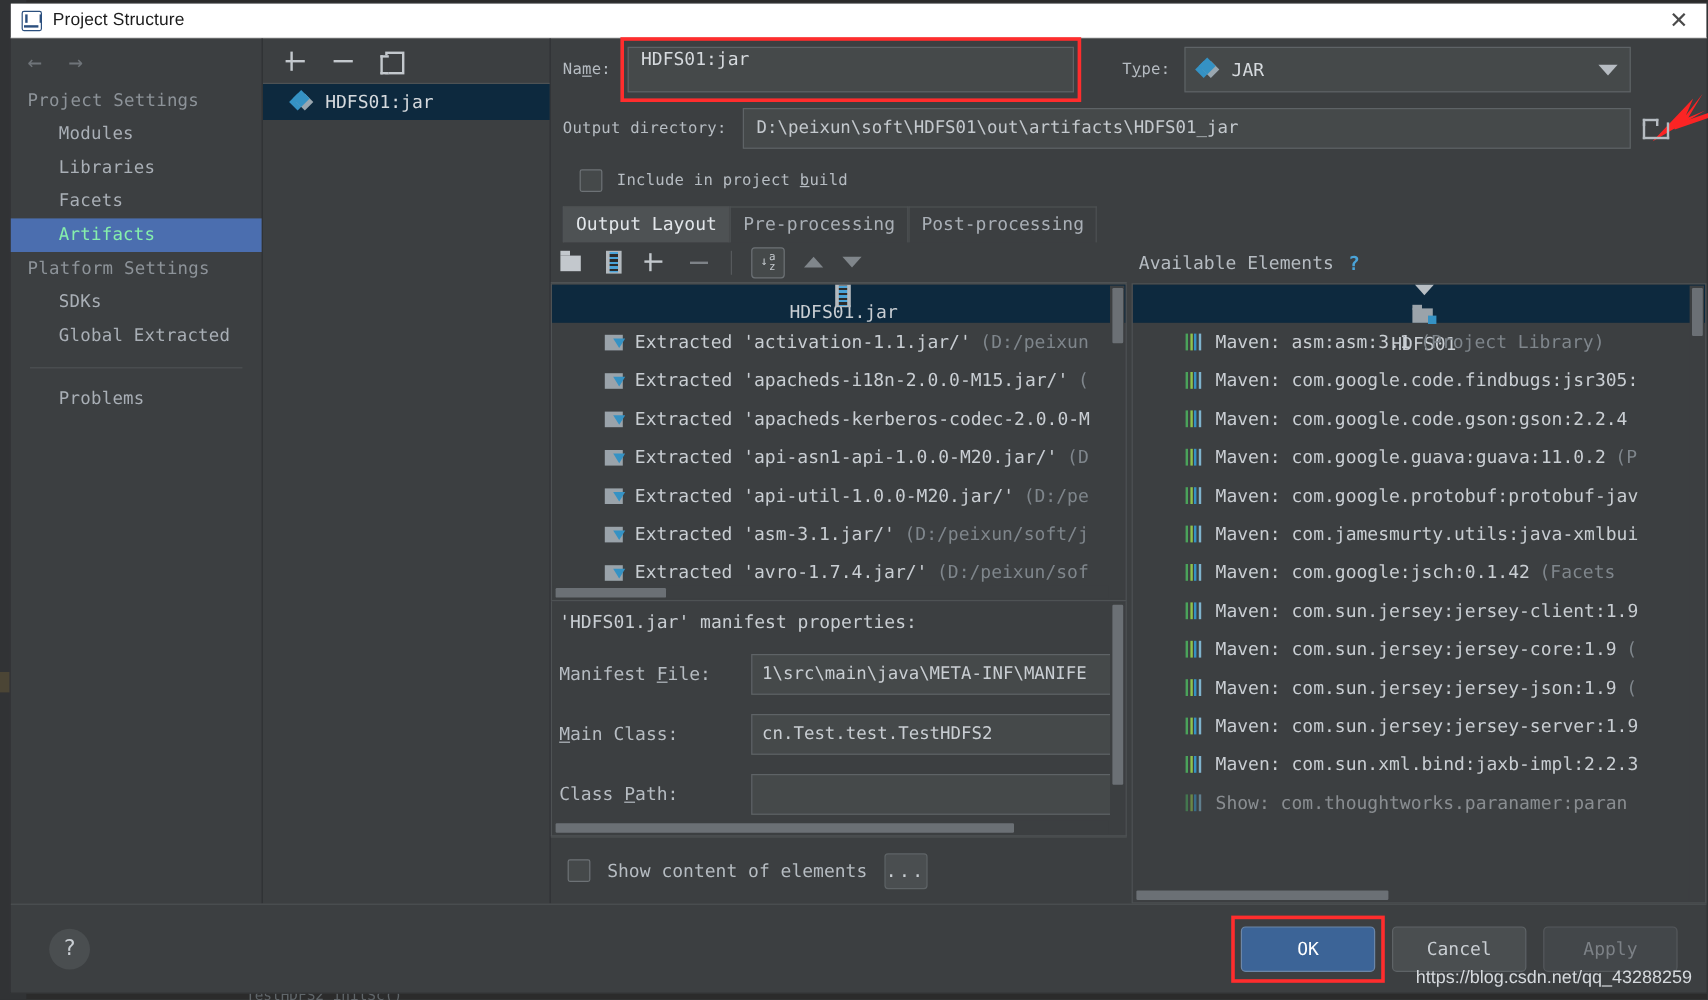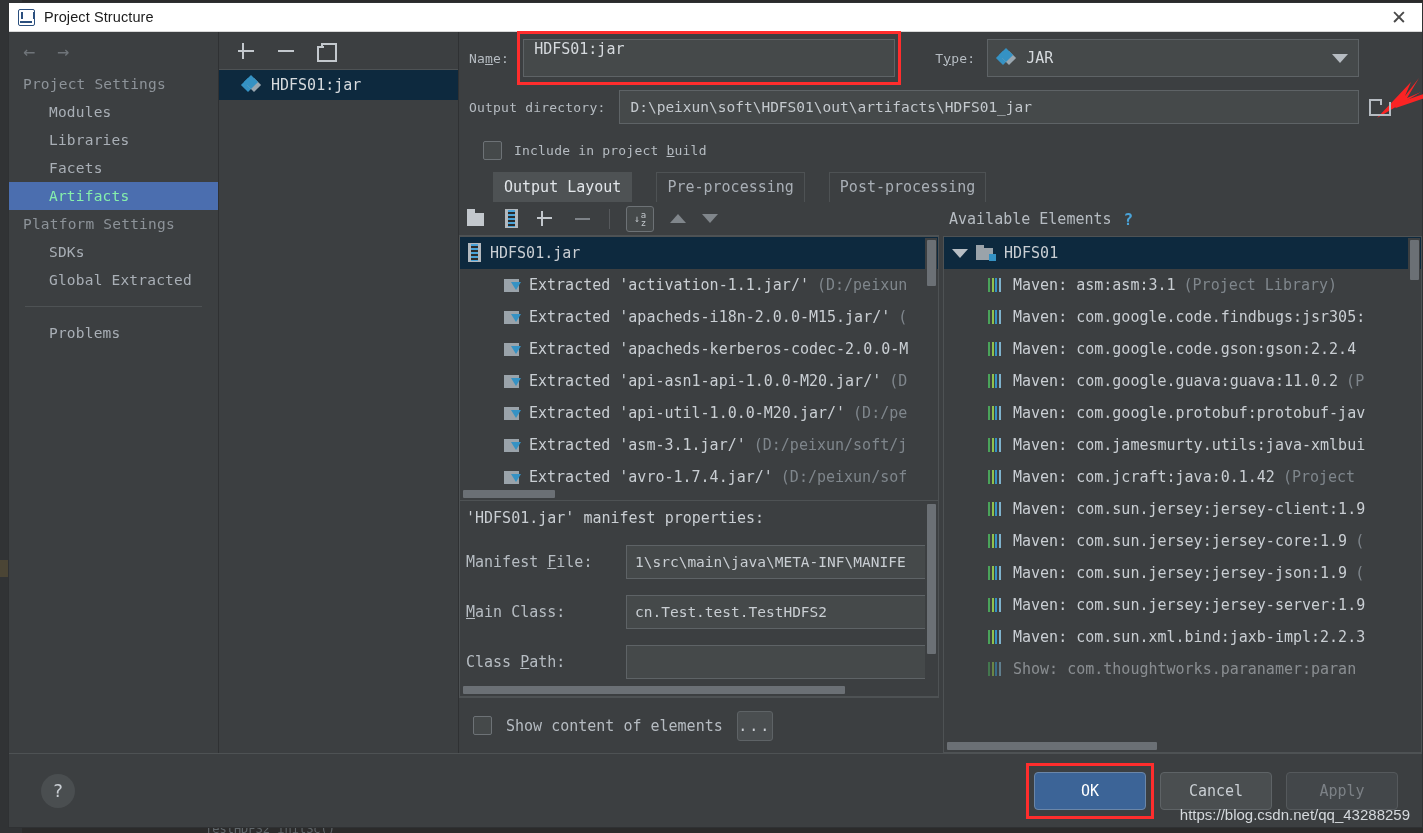--- a/index.html
+++ b/index.html
@@ -200,21 +200,20 @@
   }
   #row-include { height: 40px; padding-left: 24px; }
 
   
   #tabs { display: flex; margin: 2px 0 0 10px; height: 30px; }
   .tab {
     padding: 5px 10px 6px 10px;
     font-size: 15px; color: #a9afb6;
     border: 1px solid #4e5254; border-bottom: none;
     background: #3c3f41;
-    margin-left: 24px;
   }
   .tab.active { background: #4e5254; color: #e2e6ea; }
 
   
   #mid { flex: 1 1 auto; display: flex; min-height: 0; }
   #left-col { width: 480px; flex:none; display:flex; flex-direction:column; min-width:0;}
   #right-col { flex:1 1 auto; display:flex; flex-direction:column; min-width:0; padding-left:4px;}
 
   #layout-toolbar {
     height: 34px; display:flex; align-items:center; gap:16px; padding-left: 8px;
@@ -249,21 +248,21 @@
   .tree {
     background: #3c3f41; flex: 1 1 auto; overflow: hidden;
     position: relative; border: 1px solid #4e5254;
     min-height: 0;
   }
   .trow {
     height: 32px; display:flex; align-items:center; gap:8px;
     padding-left: 8px; white-space: nowrap;
     font-size: 15px; color: #c9ced3;
   }
-  .trow.root { background:#0d293e; }
+  .trow.root { background:#0d293e;flex-direction:column; }
   .trow.child { padding-left: 44px; }
   .extracted-ico{width:17px;height:17px;position:relative;flex:none;}
   .extracted-ico::before{content:"";position:absolute;left:0;top:2px;width:15px;height:13px;background:#9aa3aa;}
   .extracted-ico::after{content:"";position:absolute;left:7px;top:5px;width:0;height:0;
      border-left:5px solid transparent;border-right:5px solid transparent;border-top:8px solid #3592c4;}
   .maven-ico{width:17px;height:17px;position:relative;flex:none;display:flex;gap:1.3px;align-items:center;}
   .maven-ico i{width:2.3px;height:14px;display:block;}
   .path-dim { color:#7f868c; }
   .tri{width:0;height:0;border-left:8px solid transparent;border-right:8px solid transparent;border-top:9px solid #b8bec4;flex:none;}
   .modfolder{width:20px;height:16px;position:relative;flex:none;}
@@ -600,22 +599,22 @@
                 <span>Maven: com.jamesmurty.utils:java-xmlbui</span>
                 <span class="path-dim"></span>
               </div>
             <div class="trow child">
                 <span class="maven-ico">
                   <i style="background:#4aa35a"></i>
                   <i style="background:#8fc34d"></i>
                   <i style="background:#3592c4"></i>
                   <i style="background:#7fb2cc"></i>
                 </span>
-                <span>Maven: com.jcraft:java:0.1.42</span>
-                <span class="path-dim">(Project</span>
+                <span>Maven: com.google:jsch:0.1.42</span>
+                <span class="path-dim">(Facets</span>
               </div>
             <div class="trow child">
                 <span class="maven-ico">
                   <i style="background:#4aa35a"></i>
                   <i style="background:#8fc34d"></i>
                   <i style="background:#3592c4"></i>
                   <i style="background:#7fb2cc"></i>
                 </span>
                 <span>Maven: com.sun.jersey:jersey-client:1.9</span>
                 <span class="path-dim"></span>

